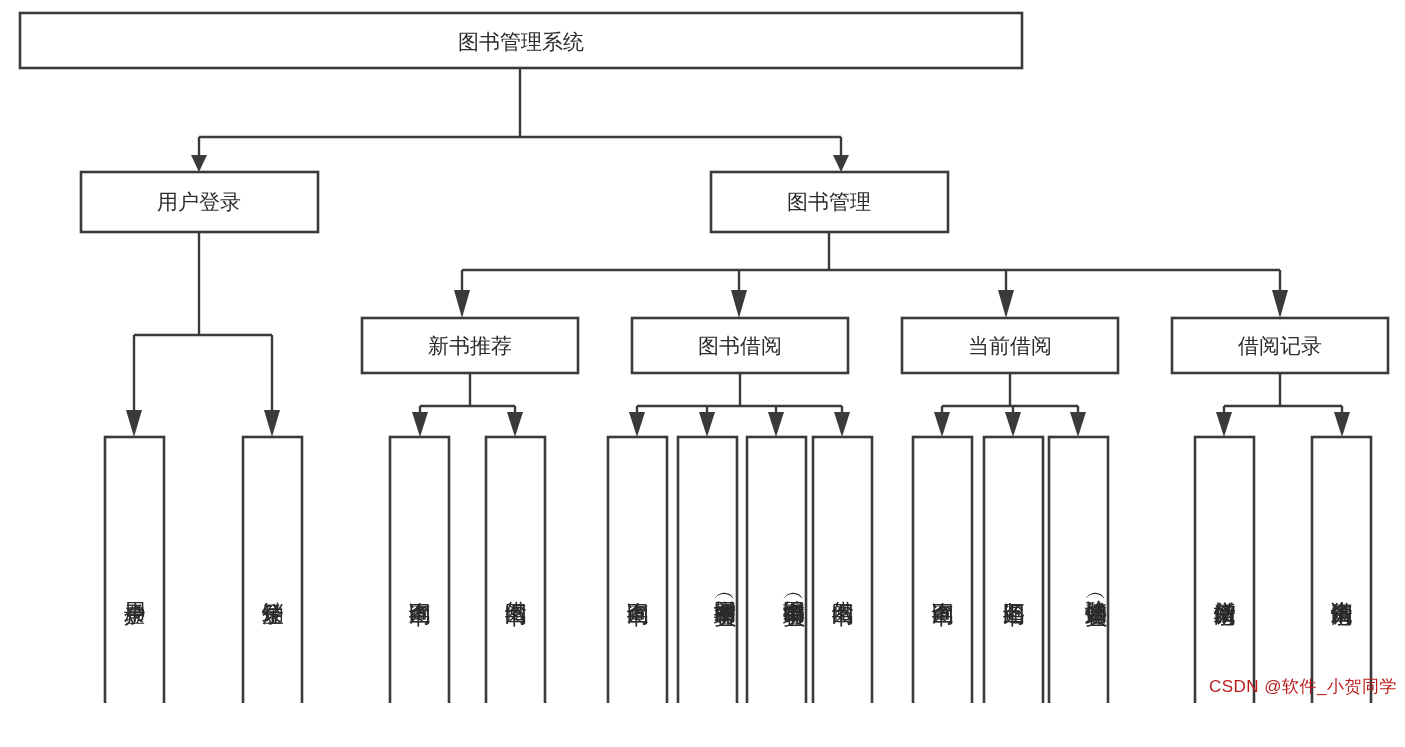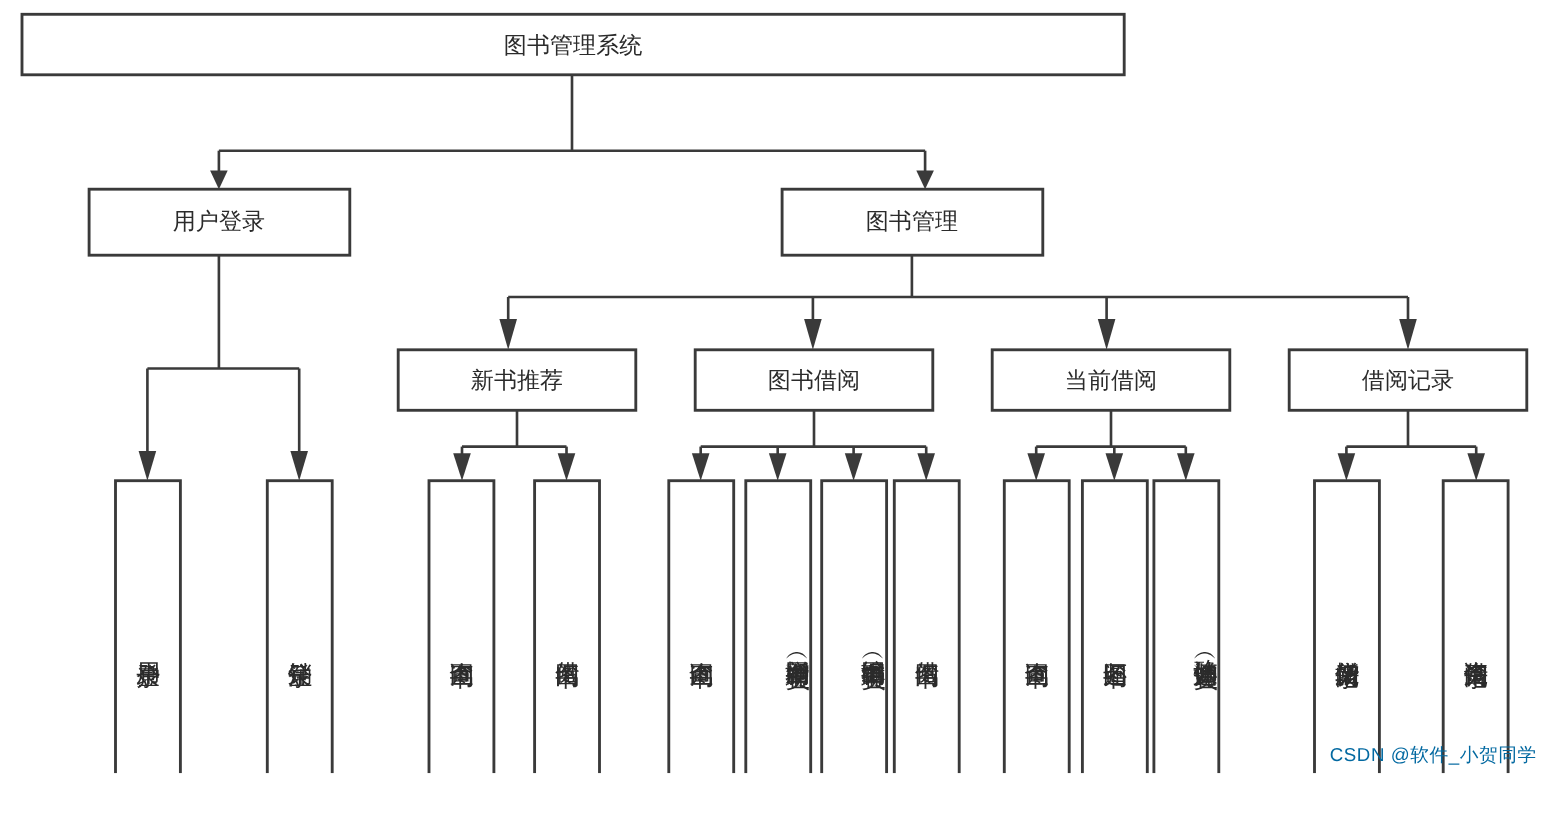--- a/index.html
+++ b/index.html
@@ -60,21 +60,21 @@
     color: #2b2b2b;
     white-space: nowrap;
     pointer-events: none;
   }
   .watermark {
     position: absolute;
     right: 8px;
     bottom: 5px;
     font-family: "Liberation Sans", "DejaVu Sans", sans-serif;
     font-size: 17px;
-    color: #0369a1;
+    color: #b91c1c;
     letter-spacing: 0.5px;
     white-space: nowrap;
   }
 </style>
 </head>
 <body>
 
 <div id="diagram-root">
 
   <svg id="flow-svg" viewBox="0 0 1405 747">

